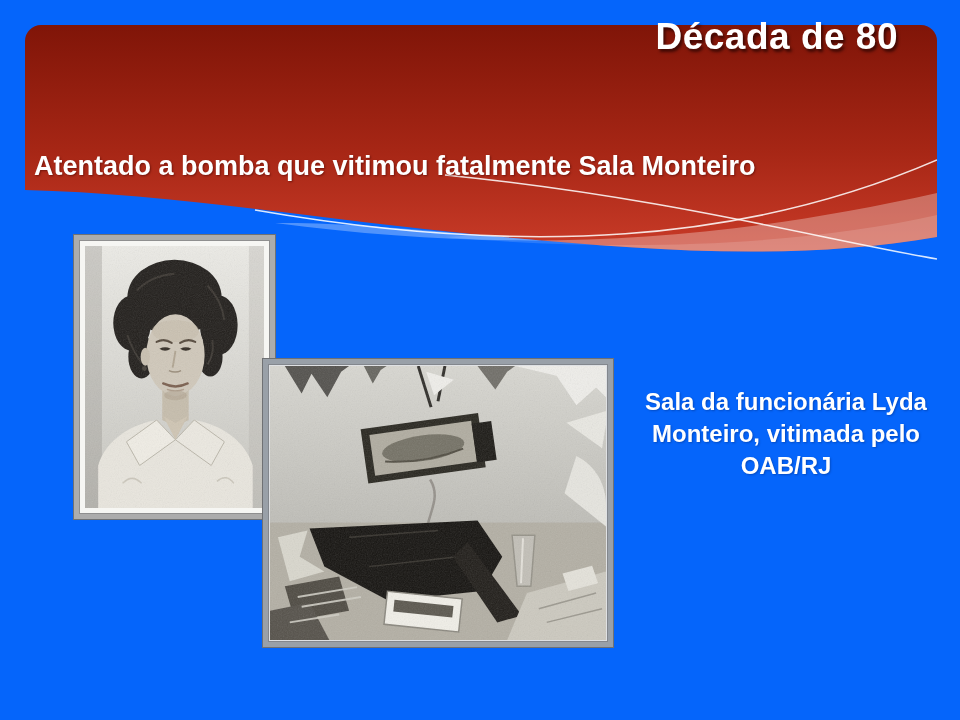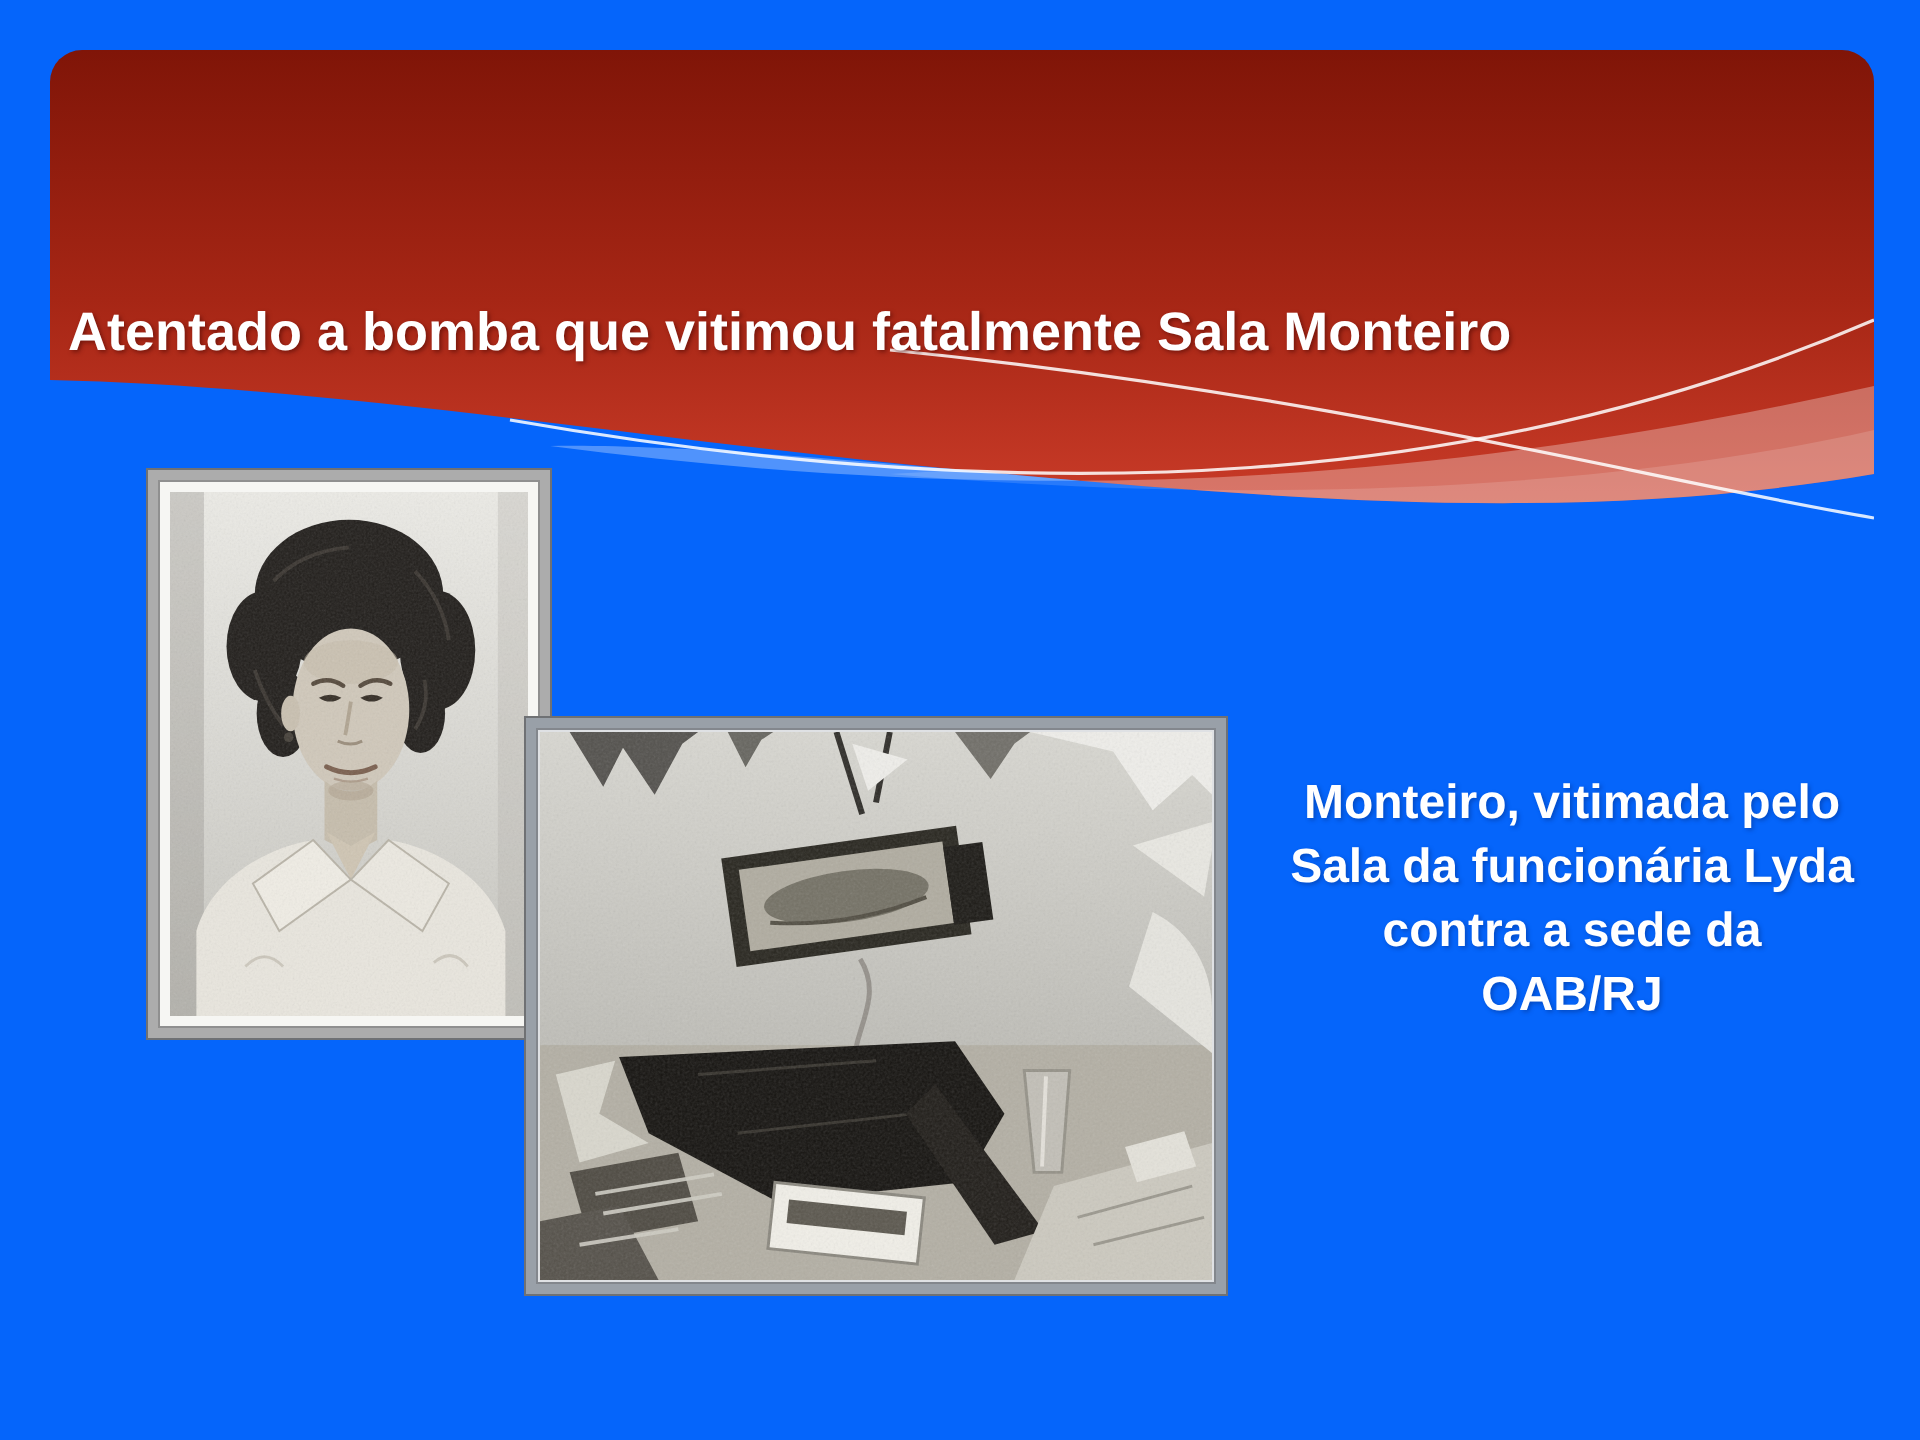--- a/index.html
+++ b/index.html
@@ -52,20 +52,21 @@
         </linearGradient>
       </defs>
       <path d="M0,0 L912,0 L912,212 C760,238 610,224 456,210 C300,195 140,168 0,165 Z" fill="url(#redGrad)"></path>
       <path d="M250,198 C480,228 680,220 912,168 L912,212 C760,238 610,224 456,210 C380,203 300,197 250,198 Z" fill="#ffffff" opacity="0.30"></path>
       <path d="M420,212 C600,228 780,220 912,190 L912,212 C760,238 610,224 456,210 Z" fill="#ffffff" opacity="0.14"></path>
       <path d="M230,185 C500,232 720,218 912,135" fill="none" stroke="#ffffff" stroke-width="1.6" opacity="0.85"></path>
       <path d="M420,150 C640,172 800,215 912,234" fill="none" stroke="#ffffff" stroke-width="1.6" opacity="0.85"></path>
     </svg>
   </div>
 
+  <div class="slide-title">Década de 80</div>
   <div class="headline">Atentado a bomba que vitimou fatalmente Sala Monteiro</div>
 
   <figure class="photo-frame portrait-frame" style="margin:0" aria-label="Black-and-white portrait photo of Lyda Monteiro">
     <div class="matte">
       <svg viewBox="0 0 190 265" preserveAspectRatio="none">
         <defs>
           <linearGradient id="pBg" x1="0" y1="0" x2="0" y2="1">
             <stop offset="0" stop-color="#ecebe6"></stop>
             <stop offset="1" stop-color="#c6c5bf"></stop>
           </linearGradient>
@@ -190,20 +191,19 @@
           <path d="M272,248 L330,232"></path>
           <path d="M280,262 L336,248"></path>
         </g>
         <path d="M296,212 L326,204 L332,222 L302,230 Z" fill="#e4e2da"></path>
         <rect width="340" height="280" filter="url(#grainR)" opacity="0.17"></rect>
       </svg>
     </div>
   </figure>
 
   <div class="caption">
+    <div class="caption-line">Sala da funcionária Lyda</div>
     <div class="caption-line">Monteiro, vitimada pelo</div>
-    <div class="caption-line">Sala da funcionária Lyda</div>
-    <div class="caption-line">contra a sede da</div>
     <div class="caption-line">OAB/RJ</div>
   </div>
 
 
 </div>
 
 </body></html>

